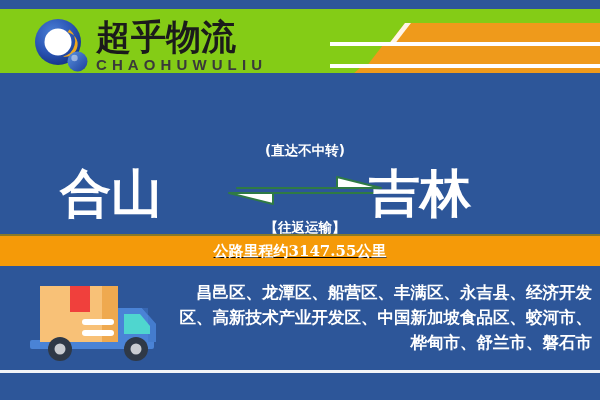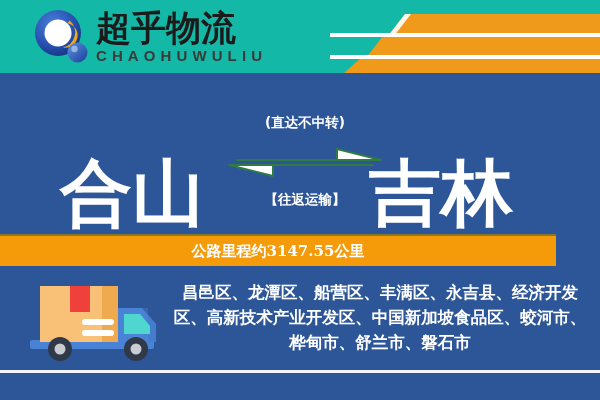--- a/index.html
+++ b/index.html
@@ -13,23 +13,23 @@
     height: 400px;
     overflow: hidden;
     background: #2d5699;
     font-family: "Liberation Sans", "DejaVu Sans", sans-serif;
     user-select: none;
   }
 
   
   .header {
     position: absolute;
-    left: 0; top: 0;
+    left: 0; top: 9px;
     width: 600px; height: 73px;
-    background: #14b8a6;
+    background: #84cc16;
     overflow: hidden;
   }
   .logo-mark {
     position: absolute;
     left: 33px; top: 9px;
     width: 56px; height: 56px;
   }
   .logo-text {
     position: absolute;
     left: 96px; top: 8px;
@@ -64,21 +64,21 @@
   .route {
     position: absolute;
     left: 0; top: 73px;
     width: 600px; height: 161px;
     background: #2d5699;
   }
   .city {
     position: absolute;
     top: 120px;
     font-family: "DejaVu Serif", "Liberation Serif", serif;
-    font-size: 72px;
+    font-size: 51px;
     font-weight: 700;
     color: #ffffff;
     line-height: 60px;
     white-space: nowrap;
     transform: translateY(-50%);
   }
   .city-origin { left: 60px; }
   .city-dest  { left: 369px; }
 
   .mid {
@@ -87,39 +87,41 @@
     width: 160px; height: 110px;
     text-align: center;
   }
   .mid-top, .mid-bottom {
     font-family: "DejaVu Sans", "Liberation Sans", sans-serif;
     font-size: 13.5px;
     font-weight: 700;
     color: #ffffff;
     line-height: 18px;
     white-space: nowrap;
+    margin-top: 28px;
   }
   .mid-top   { margin-bottom: 3px; }
   .mid-bottom{ margin-top: 12px; }
   .arrow-wrap {
     width: 160px; height: 44px;
   }
 
   
   .infobar {
     position: absolute;
     left: 0; top: 234px;
-    width: 556px; height: 32px;
+    width: 600px; height: 32px;
     background: #f59a08;
     border-top: 2px solid #8a7a26;
     box-sizing: border-box;
     display: flex;
     align-items: center;
     justify-content: center;
     gap: 18px;
+    text-decoration: underline;
   }
   .infobar span {
     font-family: "DejaVu Serif", "Liberation Serif", serif;
     font-size: 15px;
     font-weight: 700;
     color: #ffffff;
     line-height: 30px;
     white-space: nowrap;
   }
 
@@ -138,21 +140,21 @@
   .districts {
     position: absolute;
     left: 168px; top: 14px;
     width: 424px;
     font-family: "DejaVu Serif", "Liberation Serif", serif;
     font-size: 16.5px;
     font-weight: 700;
     color: #ffffff;
     line-height: 25px;
     letter-spacing: 0px;
-    text-align: center;
+    text-align: right;
   }
   .bottom-rule {
     position: absolute;
     left: 0; top: 104px;
     width: 600px; height: 3px;
     background: #f2f4f8;
   }
 </style>
 </head>
 <body>

